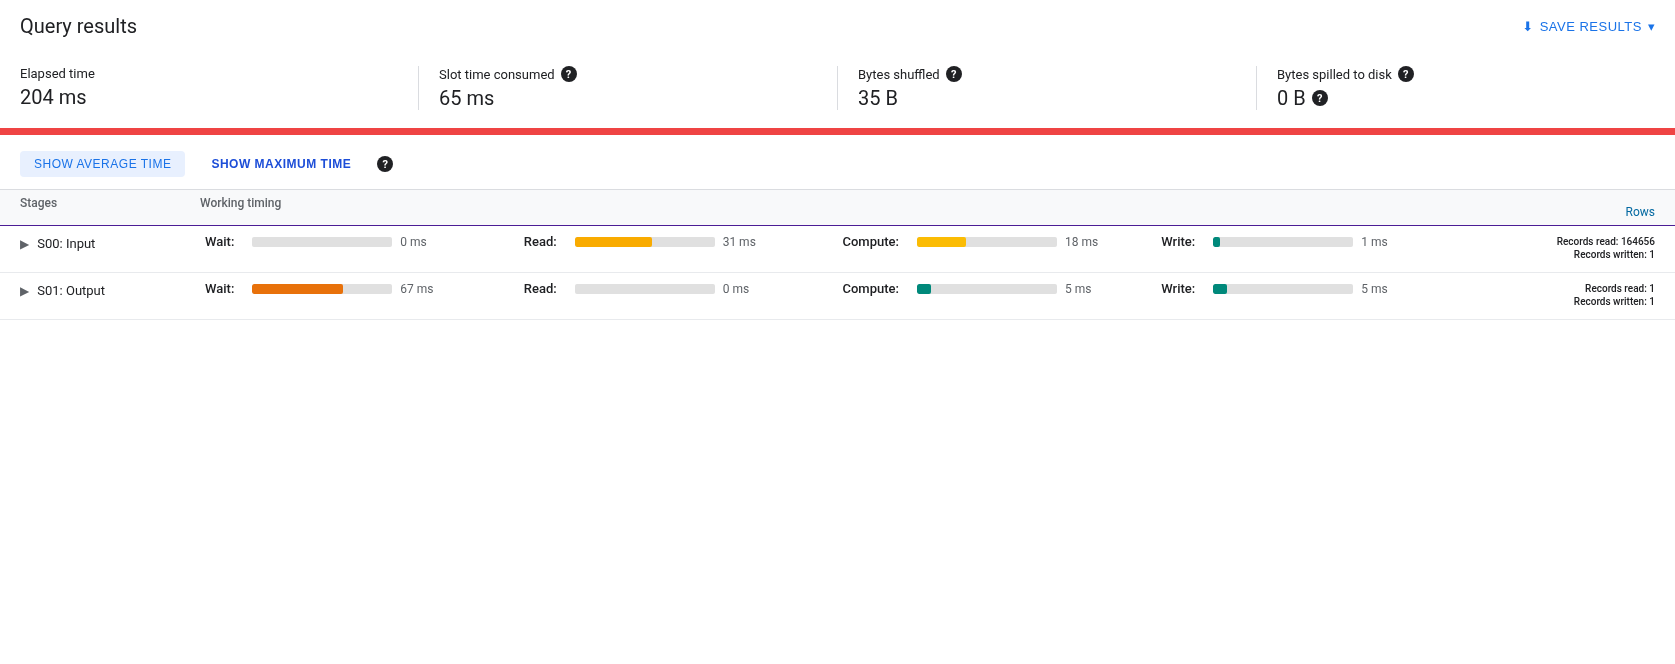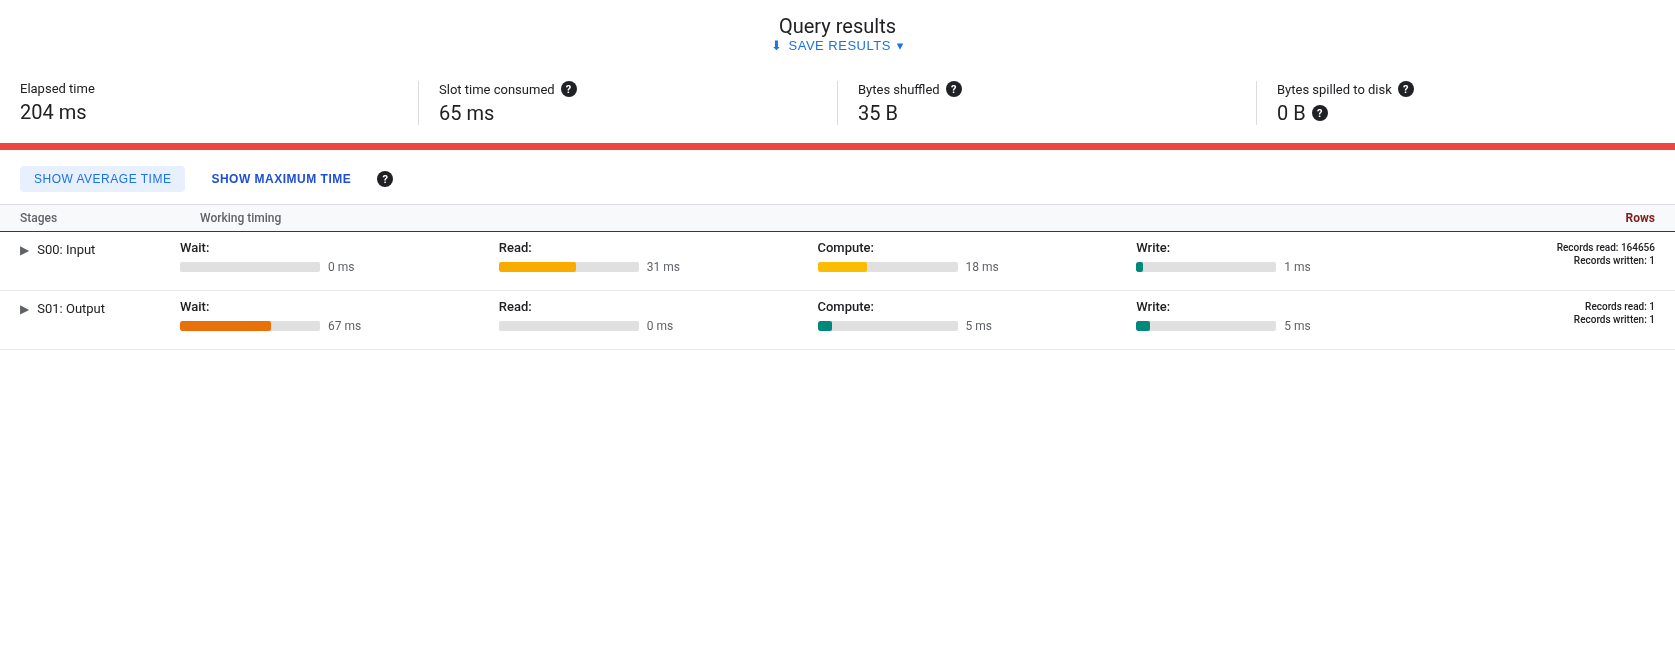--- a/index.html
+++ b/index.html
@@ -1,18 +1,18 @@
 <!DOCTYPE html>
 <html><head>
   <meta charset="utf-8">
   <style>
     * { box-sizing: border-box; margin: 0; padding: 0; }
     body { font-family: 'Google Sans', Roboto, Arial, sans-serif; font-size: 13px; color: #202124; background: #fff; }
 
-    .header { display: flex; align-items: center; justify-content: space-between; padding: 14px 20px 10px; flex-direction: column; }
+    .header { display: flex; align-items: center; justify-content: space-between; padding: 14px 20px 10px; }
     .header-title { font-size: 20px; font-weight: 400; color: #202124; }
     .save-results-btn { display: flex; align-items: center; gap: 6px; color: #1a73e8; font-size: 13px; font-weight: 500; letter-spacing: 0.5px; cursor: pointer; border: none; background: none; text-transform: uppercase; }
 
     .tabs { display: flex; border-bottom: 1px solid #dadce0; padding: 0 16px; }
     .tab { padding: 12px 16px; font-size: 13px; font-weight: 500; letter-spacing: 0.5px; color: #5f6368; cursor: pointer; border-bottom: 2px solid transparent; text-transform: uppercase; }
     .tab.active { color: #1a73e8; border-bottom: 2px solid #1a73e8; }
 
     .metrics-row { display: flex; padding: 18px 20px; border-bottom: 7px solid #ef4444; gap: 0; }
     .metric { flex: 1; padding-right: 20px; }
     .metric-label { font-size: 13px; color: #202124; display: flex; align-items: center; gap: 6px; margin-bottom: 4px; font-weight: 400; }
@@ -22,26 +22,26 @@
 
     .toggle-row { display: flex; align-items: center; gap: 12px; padding: 16px 20px 12px; }
     .toggle-btn { padding: 6px 14px; font-size: 12px; font-weight: 500; letter-spacing: 0.5px; text-transform: uppercase; border-radius: 4px; cursor: pointer; border: none; }
     .toggle-btn.active { background: #e8f0fe; color: #1a73e8; }
     .toggle-btn.inactive { background: transparent; color: #1d4ed8; font-weight: bold; }
 
     .stages-table { width: 100%; }
     .stages-header { display: flex; padding: 6px 20px; background: #f8f9fa; border-top: 1px solid #dadce0; border-bottom: 1px solid #4c1d95; }
     .stages-header-stages { width: 180px; font-size: 12px; color: #5f6368; font-weight: 500; }
     .stages-header-timing { flex: 1; font-size: 12px; color: #5f6368; font-weight: 500; }
-    .stages-header-rows { width: 220px; font-size: 12px; color: #7f1d1d; font-weight: 700; text-align: right; }
+    .stages-header-rows { width: 220px; font-size: 12px; color: #0369a1; font-weight: 400; text-align: right; margin-top: 9px; }
 
     .stage-row { border-bottom: 1px solid #e8eaed; }
     .stage-expand { color: #5f6368; margin-right: 8px; cursor: pointer; font-size: 12px; }
     .stage-name { font-size: 13px; color: #202124; font-weight: 400; }
-    .timing-block { flex: 1; display: flex; flex-direction: column; gap: 5px; padding-right: 10px; }
+    .timing-block { flex: 1; display: flex; flex-direction: row; gap: 18px; padding-right: 10px; margin-left: 25px; }
     .timing-label { font-size: 13px; color: #202124; font-weight: 500; }
     .bar-row { display: flex; align-items: center; gap: 8px; }
     .bar-container { width: 140px; height: 10px; background: #e0e0e0; border-radius: 2px; display: flex; overflow: hidden; }
     .bar-fill { height: 100%; border-radius: 2px; }
     .bar-time { font-size: 12px; color: #5f6368; white-space: nowrap; }
 
     .stage-full-row { display: flex; align-items: flex-start; }
     .stage-left { display: flex; align-items: center; width: 180px; padding: 10px 20px; flex-shrink: 0; }
     .stage-center { flex: 1; display: flex; padding: 8px 0 16px; gap: 0; }
     .stage-right { width: 220px; padding: 10px 20px 10px 0; text-align: right; font-size: 10px; font-weight: 500; flex-shrink: 0; }

